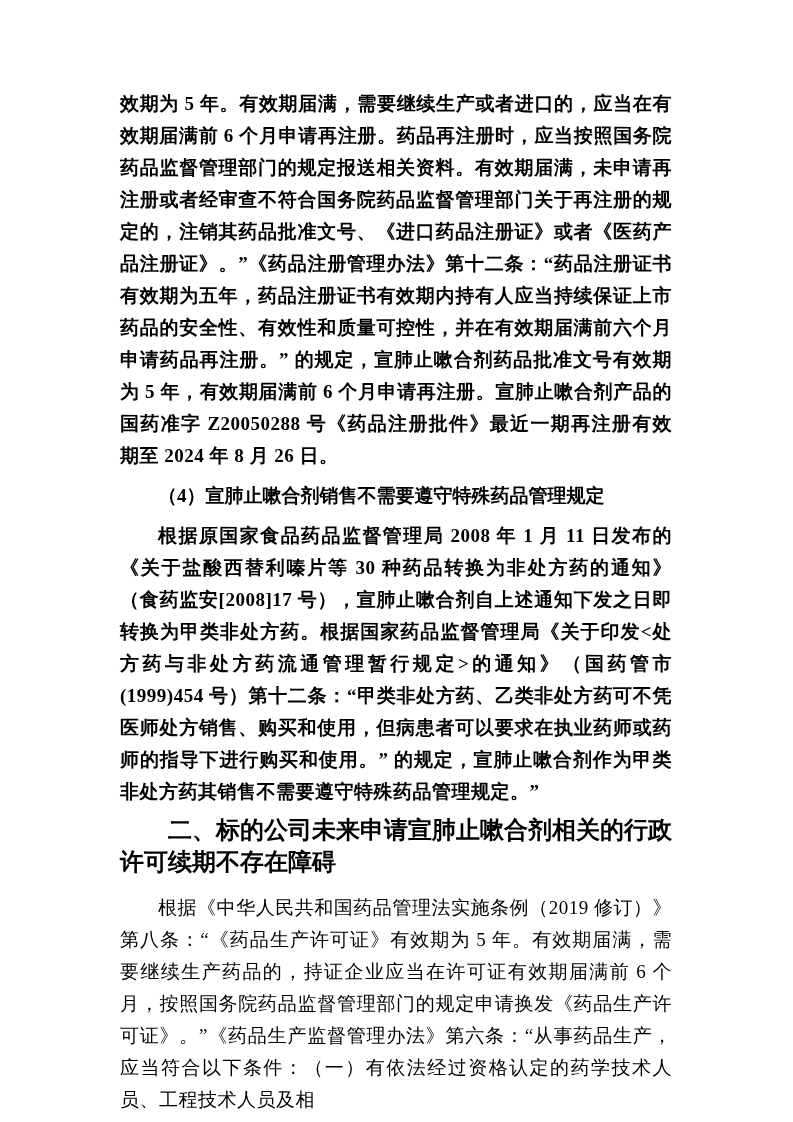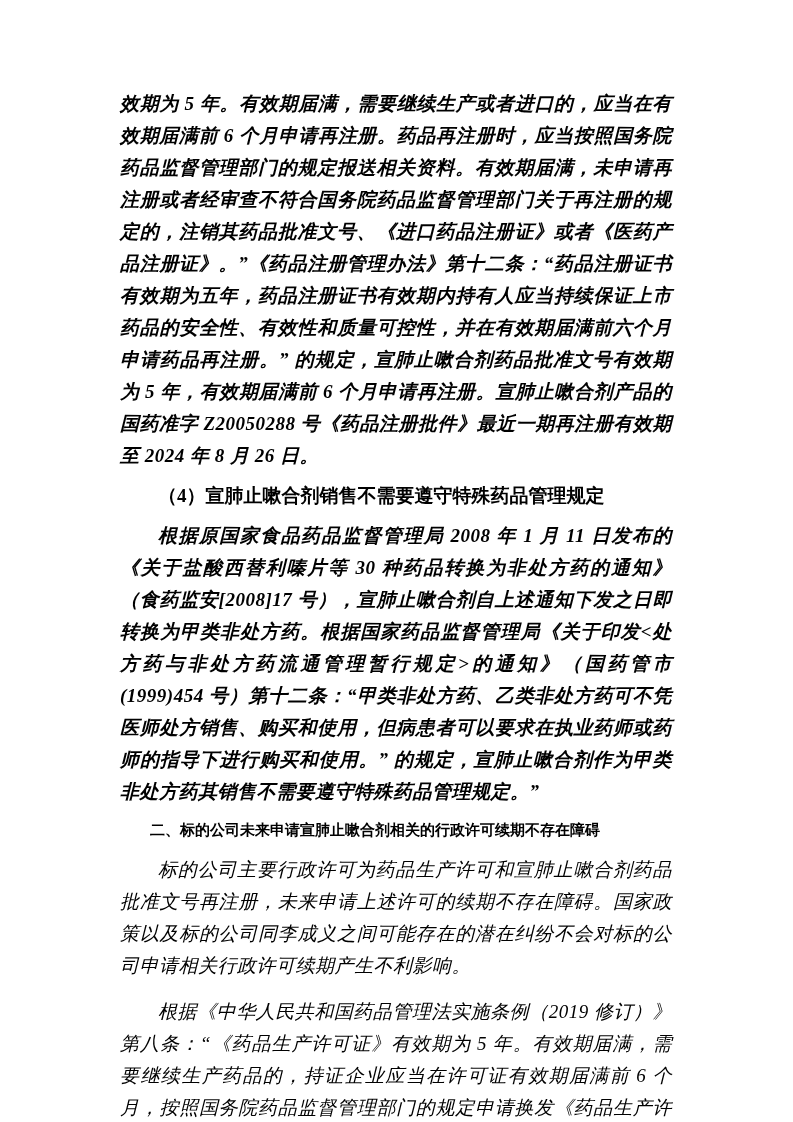--- a/index.html
+++ b/index.html
@@ -18,41 +18,40 @@
     color: #000000;
     font-family: "Liberation Serif", serif;
   }
   .para {
     font-size: 19px;
     line-height: 32px;
     text-align: justify;
     text-justify: inter-character;
     margin: 0;
     letter-spacing: 0.5px;
-    font-style: italic;
   }
   .para.indent { text-indent: 2em; }
   .kai-bold {
     font-weight: 700;
     font-family: "Liberation Serif", serif;
   }
   .song {
     font-weight: 400;
     font-family: "Liberation Serif", serif;
   }
   .heading-kai {
     font-size: 19px;
     line-height: 32px;
     font-weight: 700;
     text-indent: 2em;
     margin: 8px 0 0 0;
     font-family: "Liberation Serif", serif;
   }
   .heading-hei {
-    font-size: 15px;
+    font-size: 24px;
     line-height: 32px;
     font-weight: 700;
     text-indent: 2em;
     margin: 0;
     font-family: "Liberation Sans", sans-serif;
   }
   .m-top-6  { margin-top: 6px; }
   .m-top-8  { margin-top: 8px; }
   .m-top-12 { margin-top: 12px; }
   .m-top-14 { margin-top: 14px; }
@@ -63,18 +62,17 @@
 <div class="sheet">
 
   <p class="para kai-bold">效期为 5 年。有效期届满，需要继续生产或者进口的，应当在有效期届满前 6 个月申请再注册。药品再注册时，应当按照国务院药品监督管理部门的规定报送相关资料。有效期届满，未申请再注册或者经审查不符合国务院药品监督管理部门关于再注册的规定的，注销其药品批准文号、《进口药品注册证》或者《医药产品注册证》。”《药品注册管理办法》第十二条：“药品注册证书有效期为五年，药品注册证书有效期内持有人应当持续保证上市药品的安全性、有效性和质量可控性，并在有效期届满前六个月申请药品再注册。” 的规定，宣肺止嗽合剂药品批准文号有效期为 5 年，有效期届满前 6 个月申请再注册。宣肺止嗽合剂产品的国药准字 Z20050288 号《药品注册批件》最近一期再注册有效期至 2024 年 8 月 26 日。</p>
 
   <h3 class="heading-kai">（4）宣肺止嗽合剂销售不需要遵守特殊药品管理规定</h3>
 
   <p class="para kai-bold indent m-top-8">根据原国家食品药品监督管理局 2008 年 1 月 11 日发布的《关于盐酸西替利嗪片等 30 种药品转换为非处方药的通知》（食药监安[2008]17 号），宣肺止嗽合剂自上述通知下发之日即转换为甲类非处方药。根据国家药品监督管理局《关于印发&lt;处方药与非处方药流通管理暂行规定&gt;的通知》（国药管市(1999)454 号）第十二条：“甲类非处方药、乙类非处方药可不凭医师处方销售、购买和使用，但病患者可以要求在执业药师或药师的指导下进行购买和使用。” 的规定，宣肺止嗽合剂作为甲类非处方药其销售不需要遵守特殊药品管理规定。”</p>
 
   <h2 class="heading-hei m-top-6">二、标的公司未来申请宣肺止嗽合剂相关的行政许可续期不存在障碍</h2>
 
-  <p class="para song indent m-top-8">标的公司主要行政许可为药品生产许可和宣肺止嗽合剂药品批准文号再注册，未来申请上述许可的续期不存在障碍。国家政策以及标的公司同李成义之间可能存在的潜在纠纷不会对标的公司申请相关行政许可续期产生不利影响。</p>
 
 
   <p class="para song indent m-top-14">根据《中华人民共和国药品管理法实施条例（2019 修订）》第八条：“《药品生产许可证》有效期为 5 年。有效期届满，需要继续生产药品的，持证企业应当在许可证有效期届满前 6 个月，按照国务院药品监督管理部门的规定申请换发《药品生产许可证》。”《药品生产监督管理办法》第六条：“从事药品生产，应当符合以下条件：（一）有依法经过资格认定的药学技术人员、工程技术人员及相</p>
 
 </div>
 
 </body></html>

